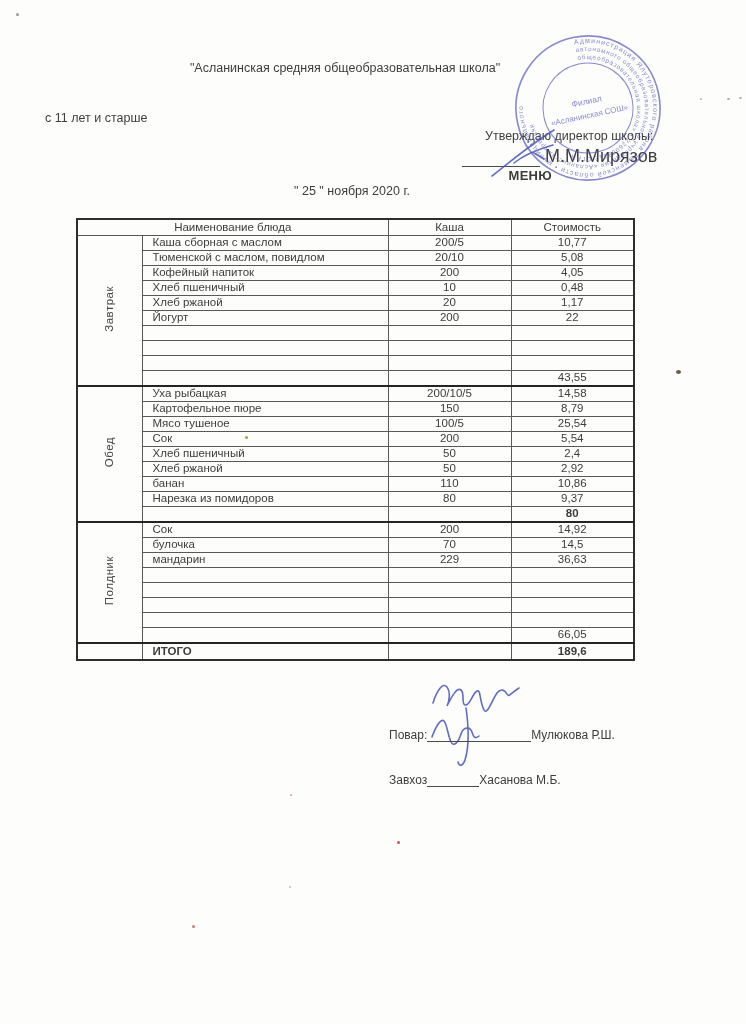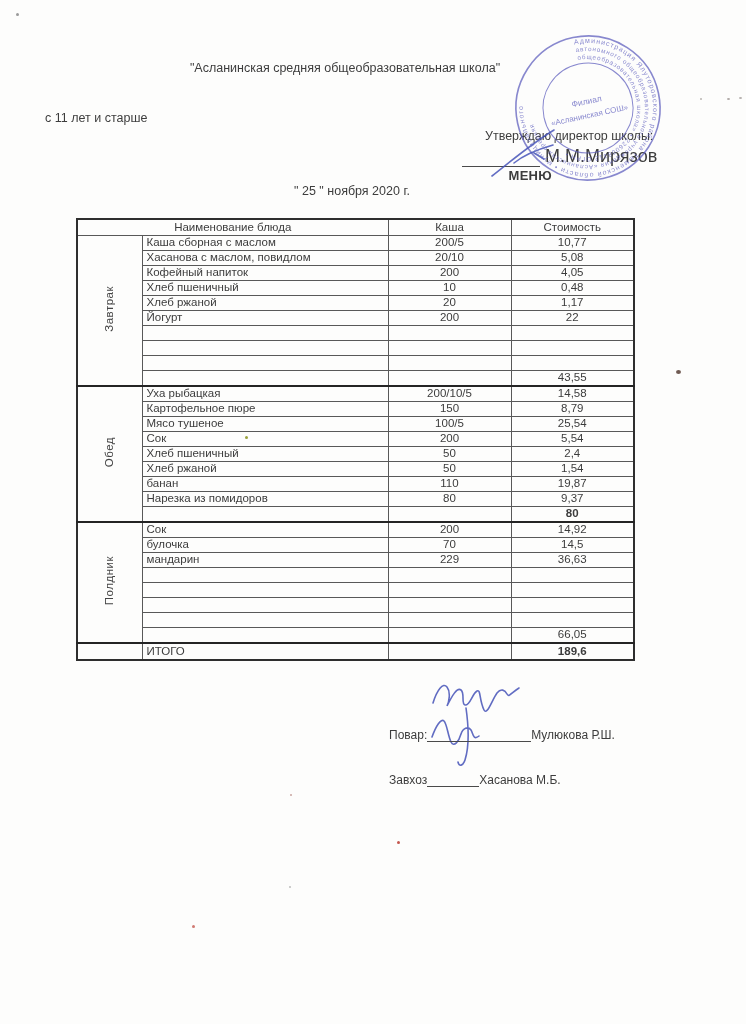--- a/index.html
+++ b/index.html
@@ -3,21 +3,21 @@
 <meta charset="utf-8">
 <style>
   html,body{margin:0;padding:0;}
   body{
     width:746px;height:1024px;position:relative;overflow:hidden;
     background:#fdfdfc;
     font-family:"Liberation Sans","DejaVu Sans",sans-serif;
     color:#3d3d3d;
   }
   .abs{position:absolute;}
-  .center{text-align:center;}
+  .center{text-align:center;font-weight:bold;}
   .bold{font-weight:bold;}
 
   
   .org-block{left:45px;top:60px;width:600px;text-align:center;font-size:12.5px;line-height:16px;}
   .age-note{left:45px;top:111px;width:600px;text-align:left;font-size:12.5px;}
   .approve{left:462px;top:129px;width:220px;font-size:12.5px;margin-left:23px;}
   .approve-sign{left:462px;top:146px;width:220px;font-size:18px;}
   .uline{display:inline-block;border-bottom:1px solid #4a4a4a;height:12px;vertical-align:bottom;margin-right:5px;}
   .menu-title{left:152px;top:168px;width:400px;text-align:right;font-size:13px;font-weight:bold;letter-spacing:.3px;}
   .menu-date{left:152px;top:184px;width:400px;text-align:center;font-size:12.5px;}
@@ -28,21 +28,21 @@
         border:2px solid #2e2e2e;}
   col.c-cat{width:65px;} col.c-dish{width:246px;} col.c-out{width:123px;} col.c-cost{width:123px;}
   th,td{border:1px solid #585858;padding:0 2px;height:14px;line-height:13px;overflow:hidden;white-space:nowrap;}
   thead tr{height:16px;}
   thead th{font-weight:normal;text-align:center;}
   tbody.section{border-top:2.5px solid #242424;}
   tbody.section.first{border-top:1px solid #585858;}
   tbody.total{border-top:2.5px solid #242424;}
   tbody.total tr{height:17px;}
   td.cat{text-align:center;vertical-align:middle;}
-  td.dish{text-align:left;padding-left:4px;}
+  td.dish{text-align:left;padding-left:10px;}
   td.num{text-align:center;}
   .vert{writing-mode:vertical-rl;transform:rotate(180deg);display:inline-block;font-size:11.5px;letter-spacing:.5px;color:#444;}
 
   
   .sig-row{font-size:12px;white-space:nowrap;margin-top:36px;}
   .sigline{display:inline-block;border-bottom:1px solid #4a4a4a;height:12px;vertical-align:bottom;}
 
   
   .stamp-svg{left:498px;top:18px;pointer-events:none;}
   .ink-svg{left:0;top:0;pointer-events:none;}
@@ -107,21 +107,21 @@
       </tr>
     </thead>
   <tbody class="section first">
         <tr>
           <td class="cat" rowspan="10"><span class="vert">Завтрак</span></td>
           <td class="dish">Каша сборная с маслом</td>
           <td class="num">200/5</td>
           <td class="num">10,77</td>
         </tr>
         <tr>
-          <td class="dish">Хасанова с маслом, повидлом</td>
+          <td class="dish">Тюменской с маслом, повидлом</td>
           <td class="num">20/10</td>
           <td class="num">5,08</td>
         </tr>
         <tr>
           <td class="dish">Кофейный напиток</td>
           <td class="num">200</td>
           <td class="num">4,05</td>
         </tr>
         <tr>
           <td class="dish">Хлеб пшеничный</td>
@@ -182,26 +182,26 @@
           <td class="num">5,54</td>
         </tr>
         <tr>
           <td class="dish">Хлеб пшеничный</td>
           <td class="num">50</td>
           <td class="num">2,4</td>
         </tr>
         <tr>
           <td class="dish">Хлеб ржаной</td>
           <td class="num">50</td>
-          <td class="num">1,54</td>
+          <td class="num">2,92</td>
         </tr>
         <tr>
           <td class="dish">банан</td>
           <td class="num">110</td>
-          <td class="num">19,87</td>
+          <td class="num">10,86</td>
         </tr>
         <tr>
           <td class="dish">Нарезка из помидоров</td>
           <td class="num">80</td>
           <td class="num">9,37</td>
         </tr>
         <tr>
           <td class="dish"></td>
           <td class="num"></td>
           <td class="num bold">80</td>

